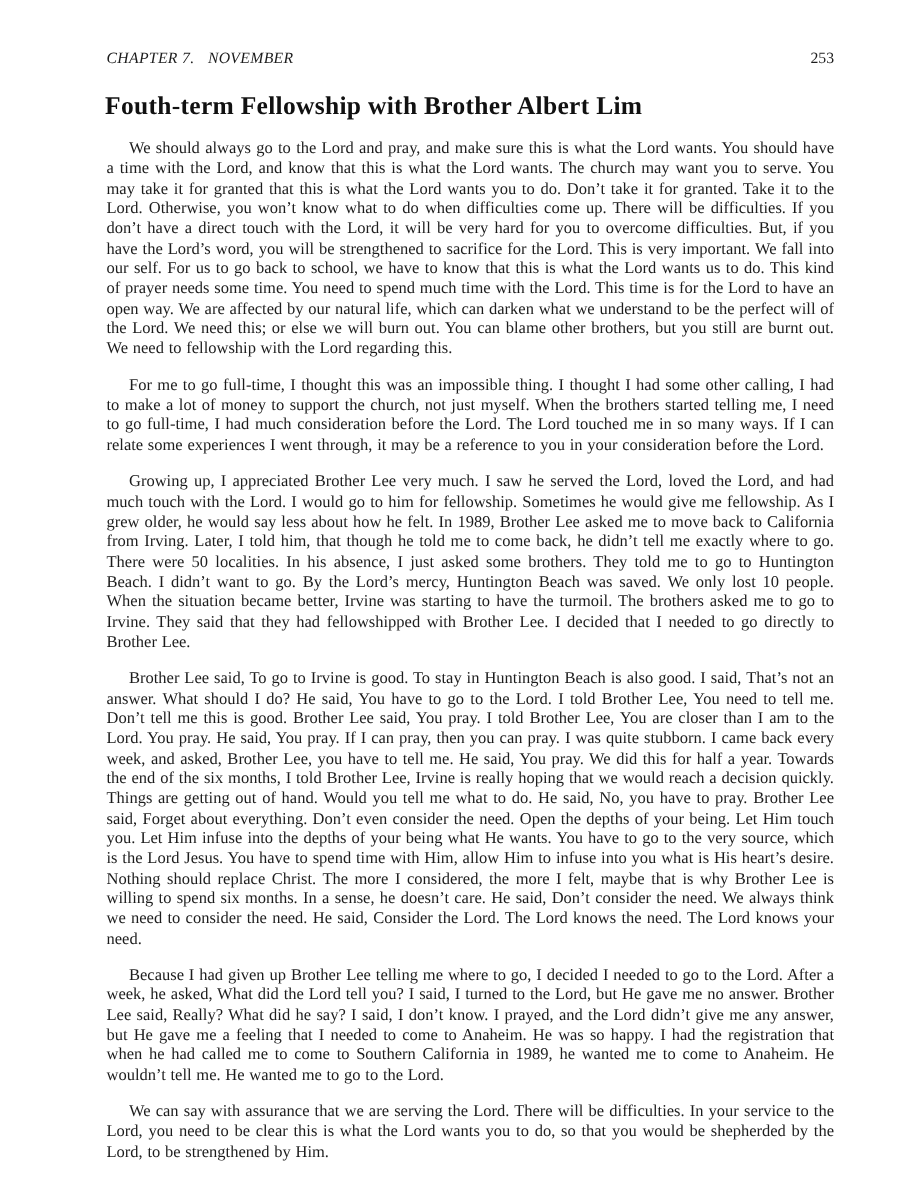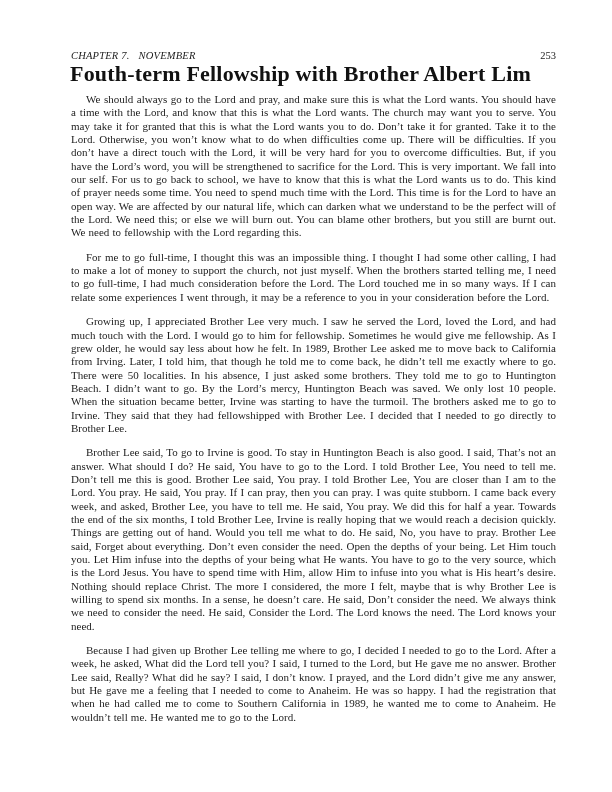--- a/index.html
+++ b/index.html
@@ -13,21 +13,21 @@
     height: 792px;
     background: #ffffff;
     color: #1c1c1c;
     font-family: "Liberation Serif", serif;
     overflow: hidden;
   }
   .running-header {
     position: absolute;
     left: 71px;
     right: 56px;
-    top: 50px;
+    top: 34px;
     display: flex;
     justify-content: space-between;
     align-items: baseline;
     font-size: 10.5px;
     color: #1c1c1c;
   }
   .running-header .chapter-group {
     font-style: italic;
     letter-spacing: 0.2px;
   }
@@ -36,21 +36,21 @@
   }
   .running-header .pagenum {
     font-style: normal;
     text-align: right;
   }
   .title {
     position: absolute;
     left: 70px;
     top: 61px;
     margin: 0;
-    font-size: 22px;
+    font-size: 17px;
     font-weight: bold;
     letter-spacing: 0.2px;
     color: #111111;
     white-space: nowrap;
   }
   .body-text {
     position: absolute;
     left: 71px;
     right: 56px;
     top: 93px;
@@ -78,15 +78,16 @@
   </div>
 
   <h1 class="title">Fouth-term Fellowship with Brother Albert Lim</h1>
 
   <div class="body-text">
     <p>We should always go to the Lord and pray, and make sure this is what the Lord wants. You should have a time with the Lord, and know that this is what the Lord wants. The church may want you to serve. You may take it for granted that this is what the Lord wants you to do. Don’t take it for granted. Take it to the Lord. Otherwise, you won’t know what to do when difficulties come up. There will be difficulties. If you don’t have a direct touch with the Lord, it will be very hard for you to overcome difficulties. But, if you have the Lord’s word, you will be strengthened to sacrifice for the Lord. This is very important. We fall into our self. For us to go back to school, we have to know that this is what the Lord wants us to do. This kind of prayer needs some time. You need to spend much time with the Lord. This time is for the Lord to have an open way. We are affected by our natural life, which can darken what we understand to be the perfect will of the Lord. We need this; or else we will burn out. You can blame other brothers, but you still are burnt out. We need to fellowship with the Lord regarding this.</p>
     <p>For me to go full-time, I thought this was an impossible thing. I thought I had some other calling, I had to make a lot of money to support the church, not just myself. When the brothers started telling me, I need to go full-time, I had much consideration before the Lord. The Lord touched me in so many ways. If I can relate some experiences I went through, it may be a reference to you in your consideration before the Lord.</p>
     <p>Growing up, I appreciated Brother Lee very much. I saw he served the Lord, loved the Lord, and had much touch with the Lord. I would go to him for fellowship. Sometimes he would give me fellowship. As I grew older, he would say less about how he felt. In 1989, Brother Lee asked me to move back to California from Irving. Later, I told him, that though he told me to come back, he didn’t tell me exactly where to go. There were 50 localities. In his absence, I just asked some brothers. They told me to go to Huntington Beach. I didn’t want to go. By the Lord’s mercy, Huntington Beach was saved. We only lost 10 people. When the situation became better, Irvine was starting to have the turmoil. The brothers asked me to go to Irvine. They said that they had fellowshipped with Brother Lee. I decided that I needed to go directly to Brother Lee.</p>
     <p>Brother Lee said, To go to Irvine is good. To stay in Huntington Beach is also good. I said, That’s not an answer. What should I do? He said, You have to go to the Lord. I told Brother Lee, You need to tell me. Don’t tell me this is good. Brother Lee said, You pray. I told Brother Lee, You are closer than I am to the Lord. You pray. He said, You pray. If I can pray, then you can pray. I was quite stubborn. I came back every week, and asked, Brother Lee, you have to tell me. He said, You pray. We did this for half a year. Towards the end of the six months, I told Brother Lee, Irvine is really hoping that we would reach a decision quickly. Things are getting out of hand. Would you tell me what to do. He said, No, you have to pray. Brother Lee said, Forget about everything. Don’t even consider the need. Open the depths of your being. Let Him touch you. Let Him infuse into the depths of your being what He wants. You have to go to the very source, which is the Lord Jesus. You have to spend time with Him, allow Him to infuse into you what is His heart’s desire. Nothing should replace Christ. The more I considered, the more I felt, maybe that is why Brother Lee is willing to spend six months. In a sense, he doesn’t care. He said, Don’t consider the need. We always think we need to consider the need. He said, Consider the Lord. The Lord knows the need. The Lord knows your need.</p>
     <p>Because I had given up Brother Lee telling me where to go, I decided I needed to go to the Lord. After a week, he asked, What did the Lord tell you? I said, I turned to the Lord, but He gave me no answer. Brother Lee said, Really? What did he say? I said, I don’t know. I prayed, and the Lord didn’t give me any answer, but He gave me a feeling that I needed to come to Anaheim. He was so happy. I had the registration that when he had called me to come to Southern California in 1989, he wanted me to come to Anaheim. He wouldn’t tell me. He wanted me to go to the Lord.</p>
+    <p>We can say with assurance that we are serving the Lord. There will be difficulties. In your service to the Lord, you need to be clear this is what the Lord wants you to do, so that you would be shepherded by the Lord, to be strengthened by Him.</p>
   </div>
 
 </div>
 
 </body></html>

